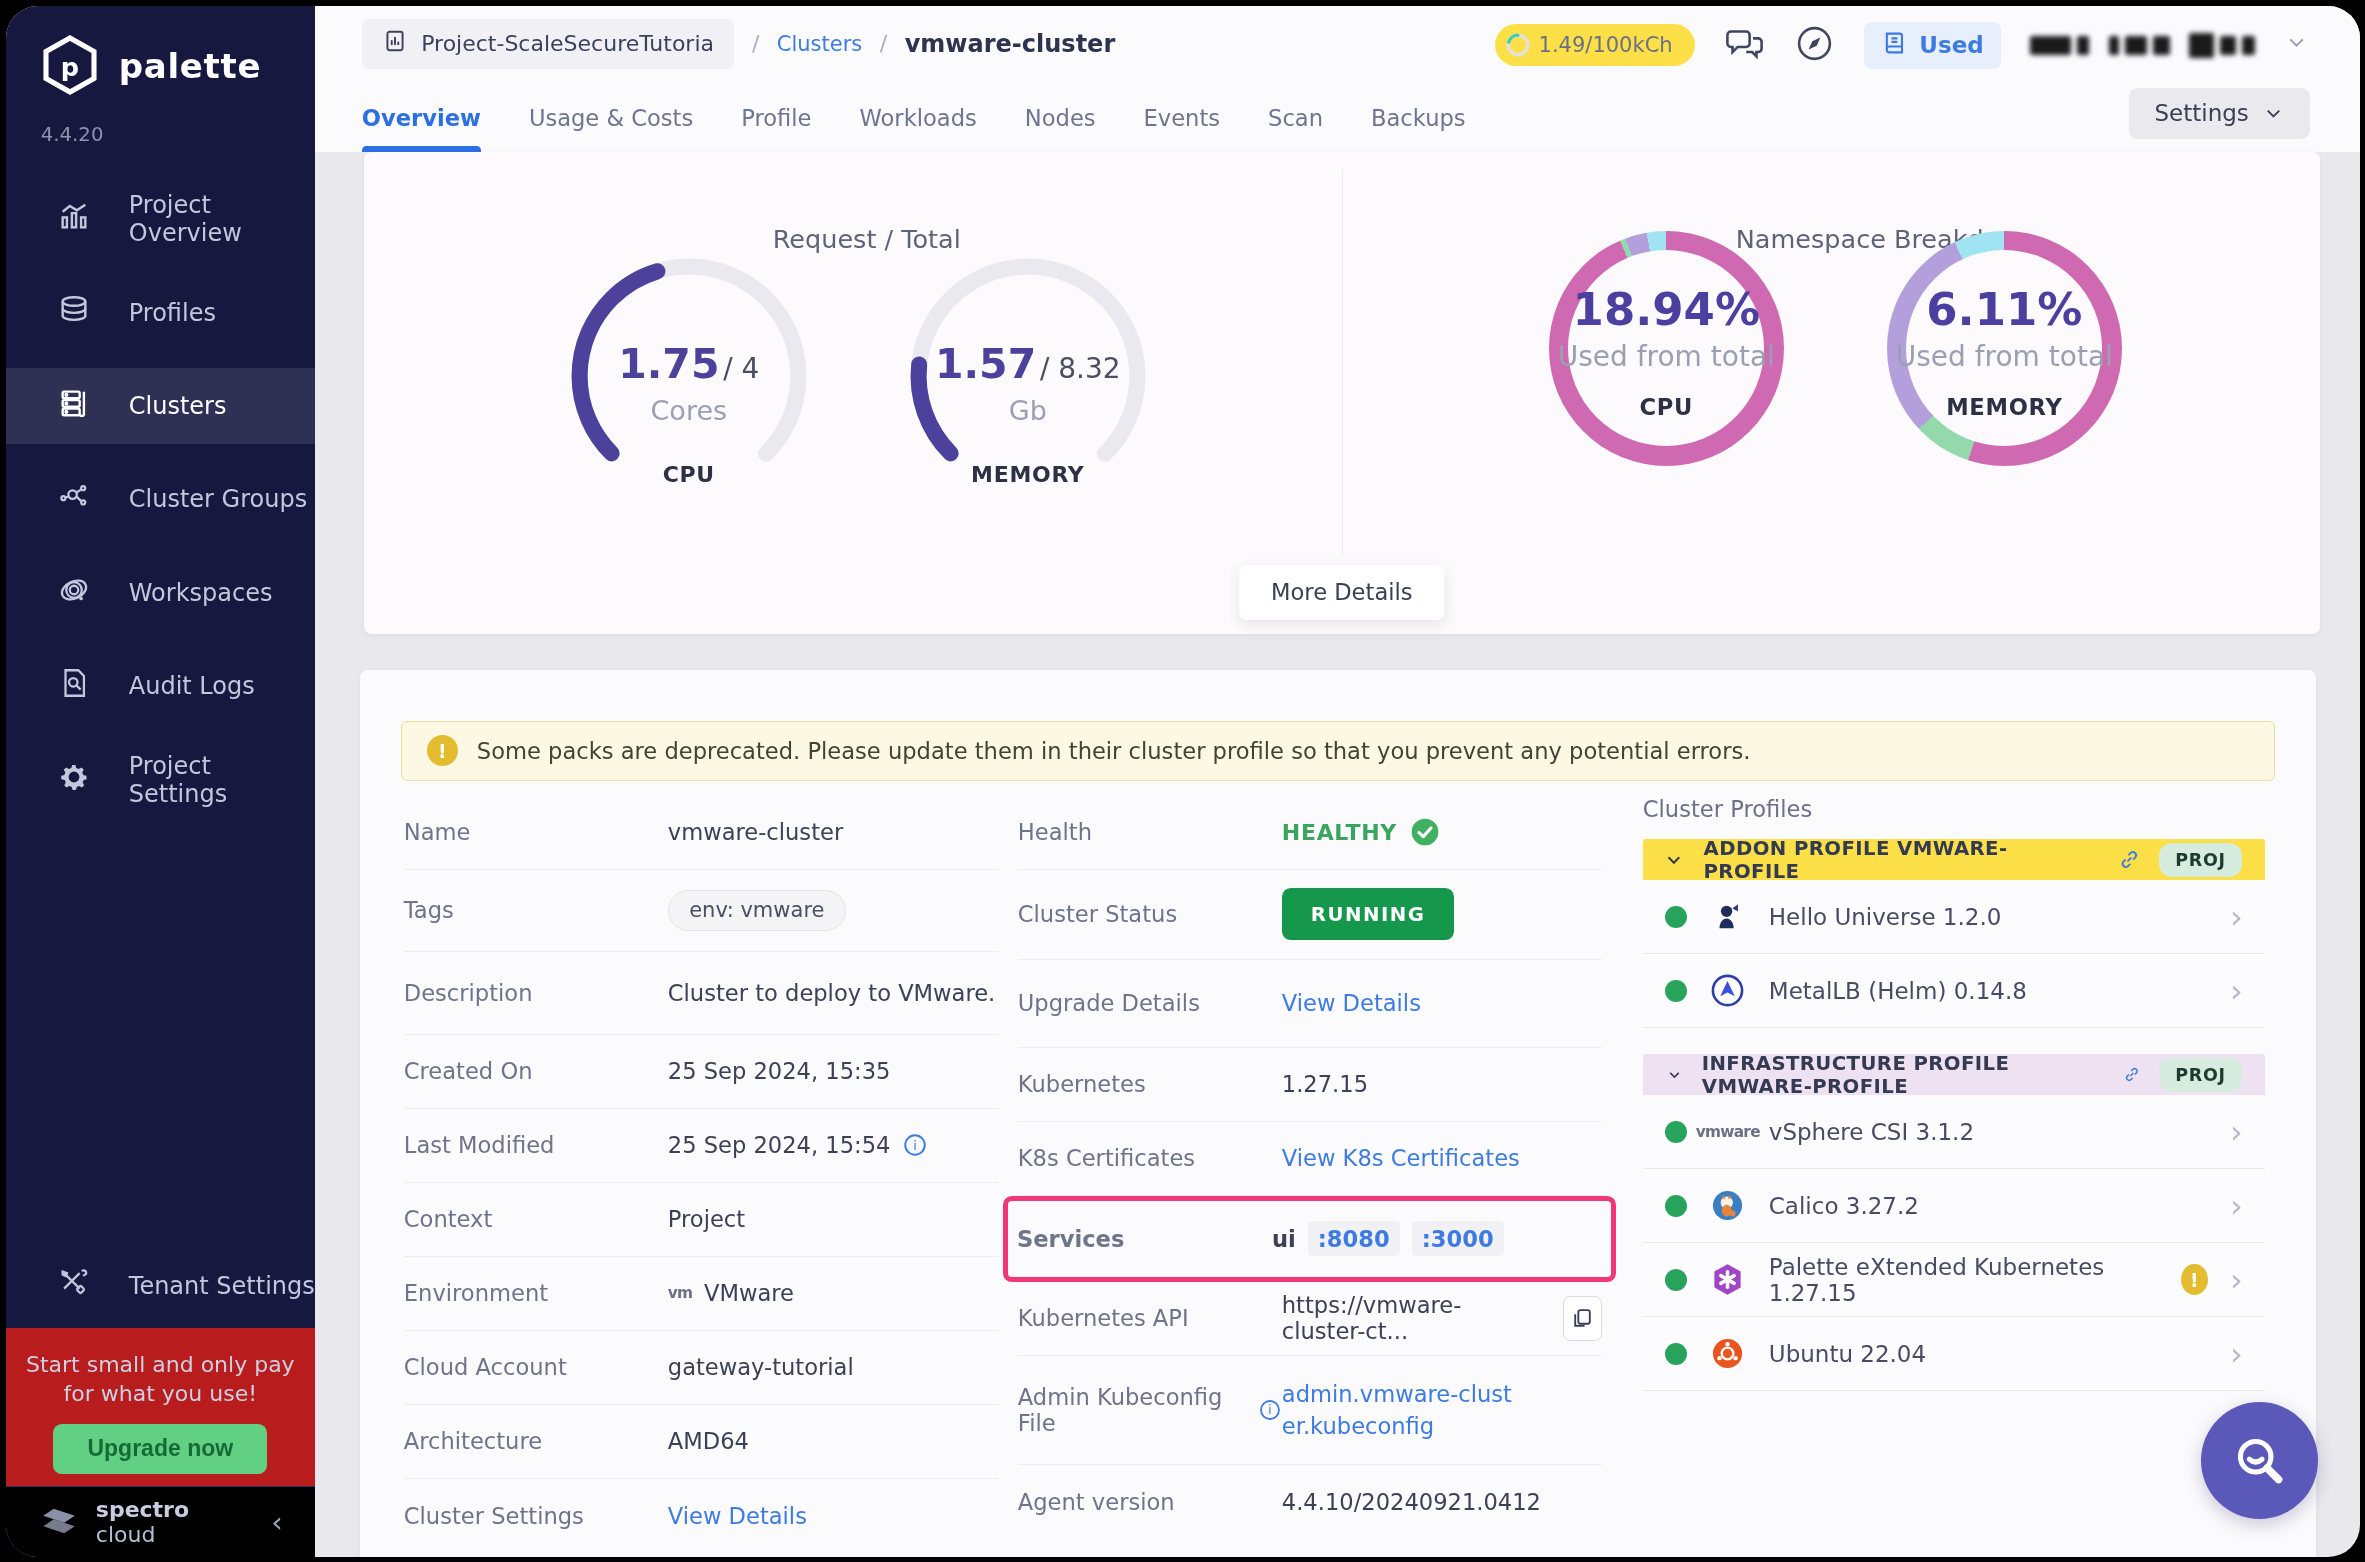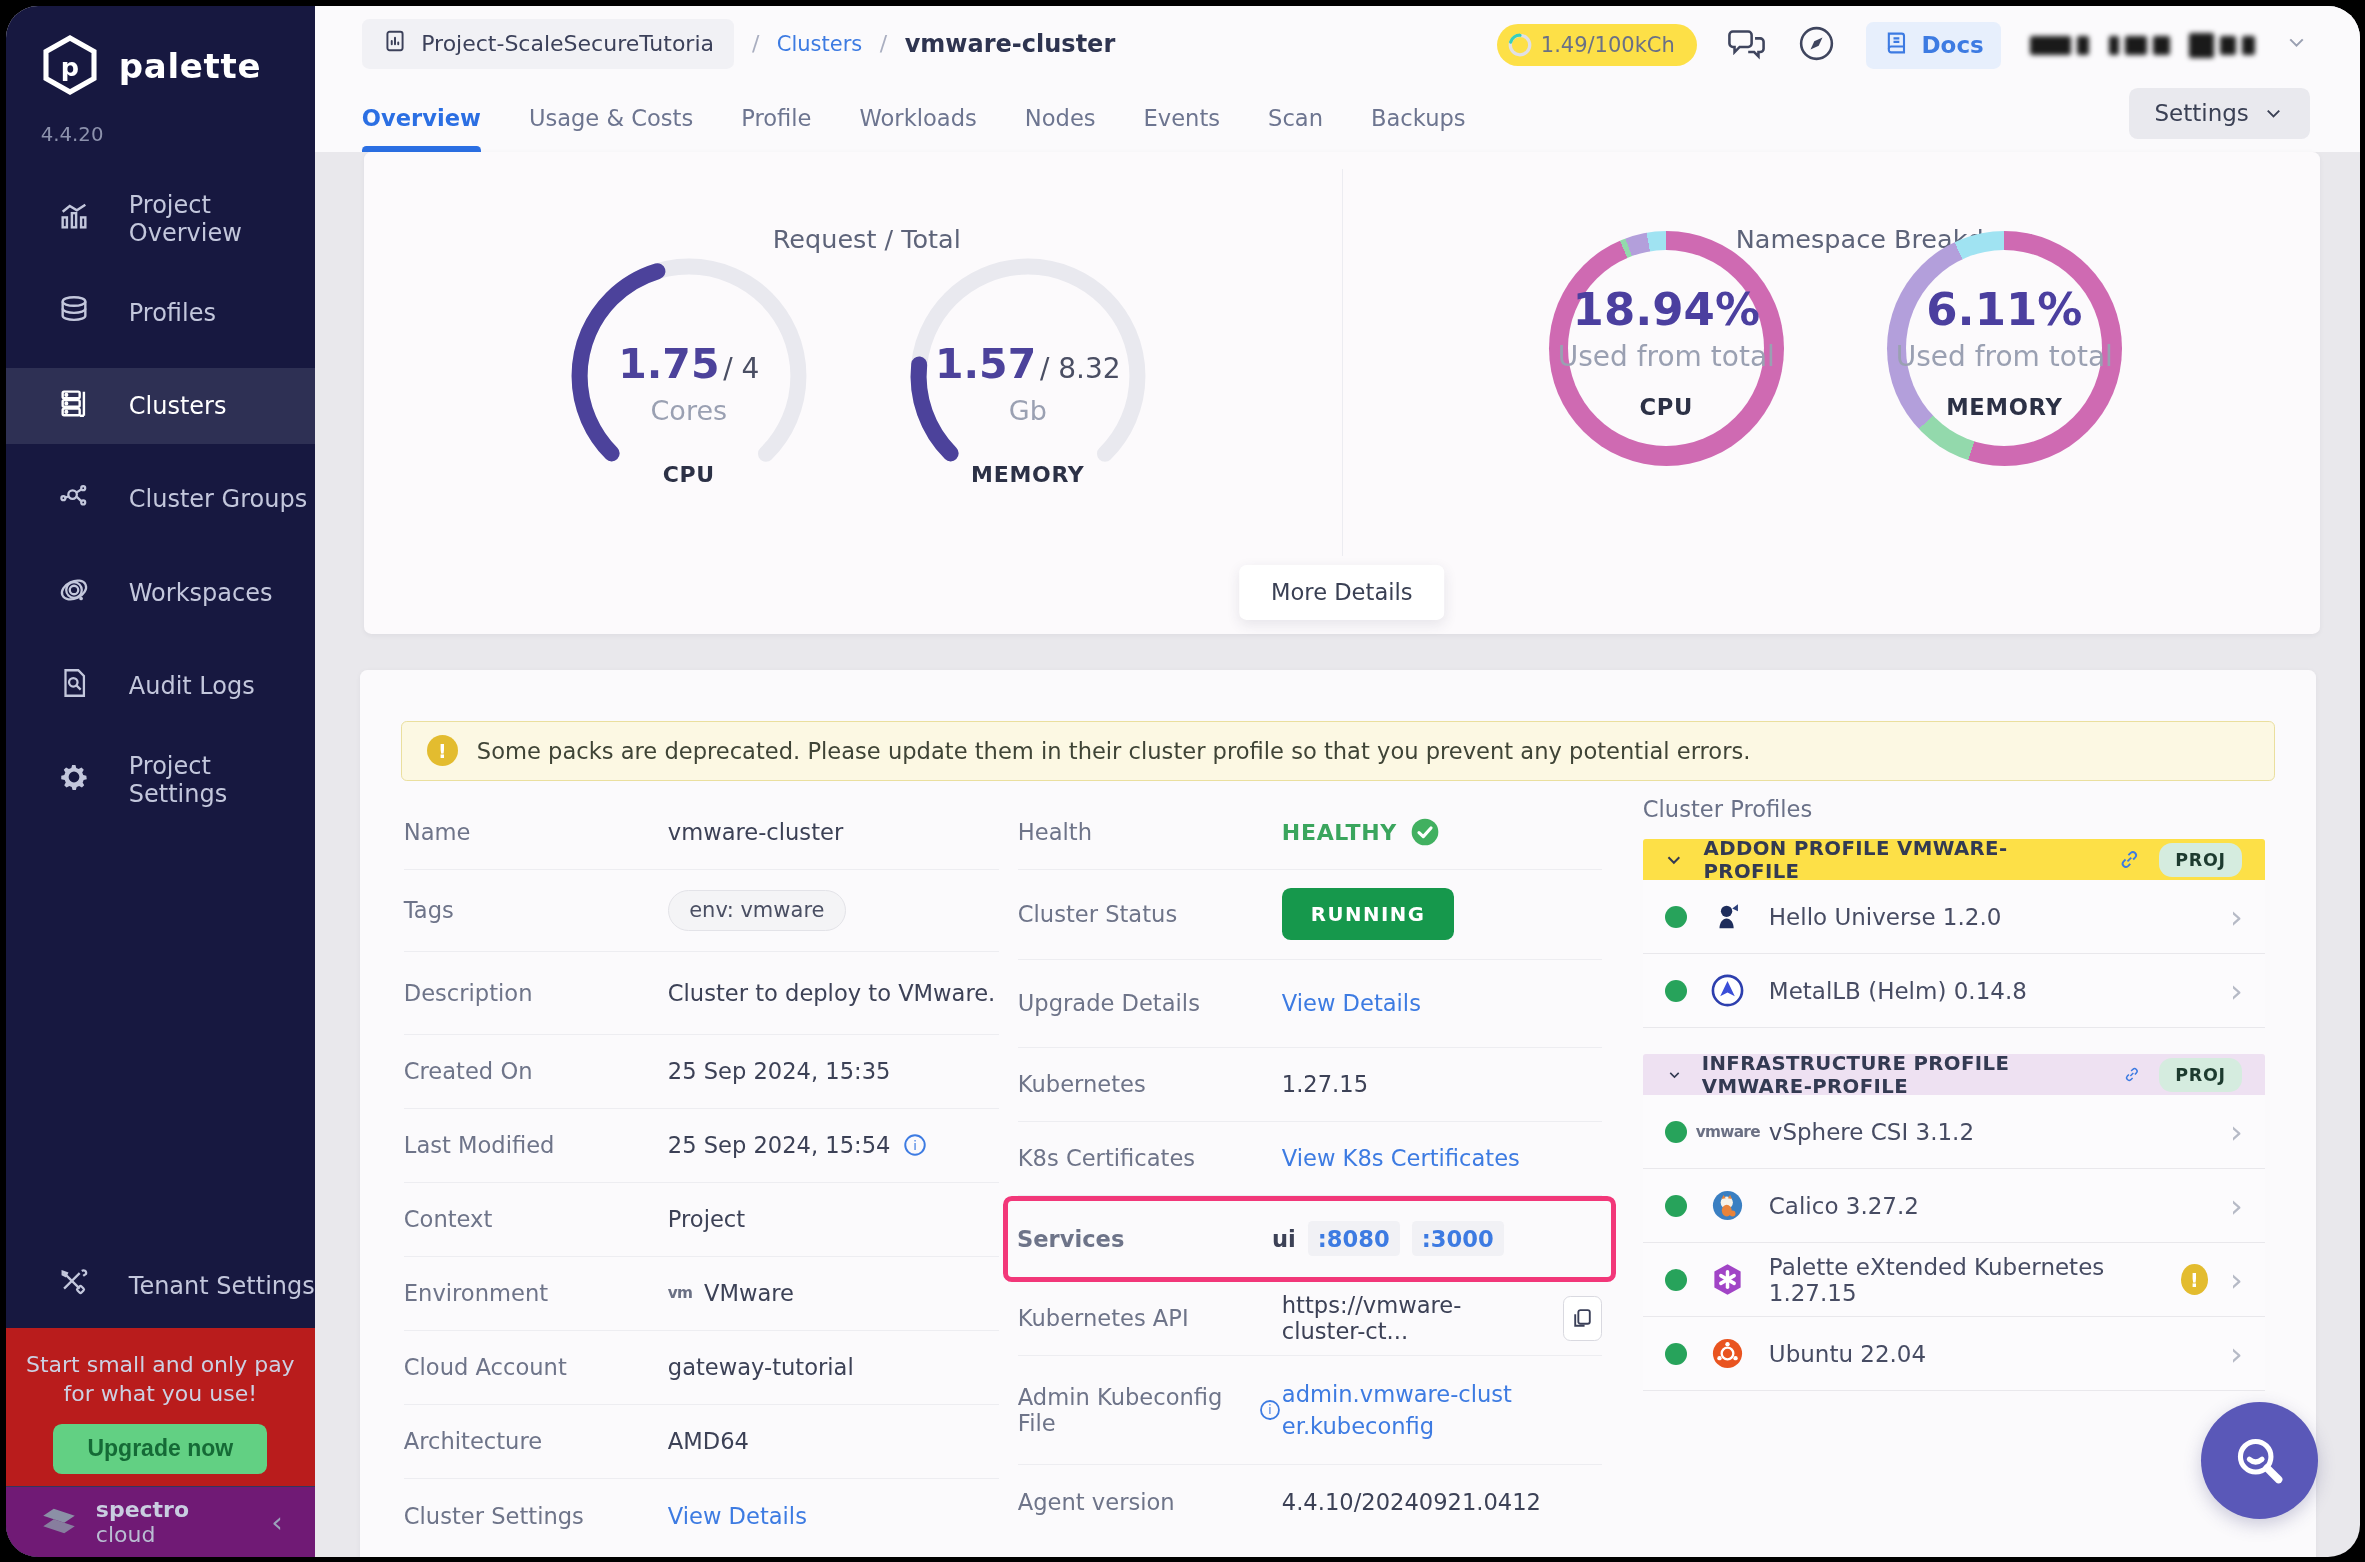--- a/index.html
+++ b/index.html
@@ -10,21 +10,21 @@
   .sidebar { position:relative; width:309px; flex:0 0 309px; background:#171840; color:#c3c7dc; }
   .brand { position:absolute; left:34px; top:29px; display:flex; align-items:center; gap:19px; }
   .brand-name { color:#fff; font-size:34px; font-weight:700; letter-spacing:0.7px; }
   .version { position:absolute; left:35px; top:117px; font-size:19.7px; color:#8d92ad; }
   .nav-item { position:absolute; left:0; width:100%; height:76px; display:flex; align-items:center; gap:38px; padding-left:51px; font-size:24px; color:#c3c7dc; cursor:pointer; }
   .nav-item svg { flex:0 0 auto; }
   .nav-item.active { background:#2e3054; color:#fff; }
   .promo { position:absolute; left:0; top:1322px; width:100%; height:158px; background:#b91c1c; padding-top:22px; text-align:center; }
   .promo-text { font-size:22px; color:#ccd0e2; line-height:29px; }
   .upgrade-btn { margin-top:16px; display:inline-block; background:#62d083; color:#156a36; font-size:23px; font-weight:600; padding:11.7px 34px; border-radius:8.8px; border:none; cursor:pointer; }
-  .side-footer { position:absolute; left:0; top:1480px; width:100%; height:72px; border-top:1.5px solid #34365c; display:flex; align-items:center; padding:0 32px; gap:16px; background:#701a75; }
+  .side-footer { position:absolute; left:0; top:1480px; width:100%; height:72px; border-top:1.5px solid #34365c; display:flex; align-items:center; padding:0 32px; gap:16px; background:#000000; }
   .side-footer .sname { font-size:22px; color:#b9bdd2; }
   .side-footer .sname b { font-weight:600; color:#c9cde0; }
   .collapse { margin-left:auto; font-size:29px; color:#9ba0ba; cursor:pointer; }
 
   
   .main { position:relative; flex:1; display:flex; flex-direction:column; }
   .topbar { position:relative; height:146px; background:#fbfafc; flex:0 0 146px; }
   .crumbs { position:absolute; left:47px; top:13px; height:50px; display:flex; align-items:center; gap:17.5px; }
   .proj-chip { display:flex; align-items:center; gap:13px; background:#f1f1f5; border-radius:7.3px; height:50px; padding:0 20.4px; font-size:22px; color:#3c415a; cursor:pointer; }
   .crumb-sep { color:#a9aec0; font-size:22px; }
@@ -236,21 +236,21 @@
         <span><svg width="41" height="41" viewBox="0 0 24 24" fill="none" stroke="#3f455e" stroke-width="1.5">
               <circle cx="12" cy="12" r="9"></circle>
               <polygon points="15.5,8.5 13.3,13.3 8.5,15.5 10.7,10.7" fill="#3f455e" stroke="none"></polygon>
             </svg></span>
         <span class="docs-chip">
           <span><svg width="28" height="28" viewBox="0 0 24 24" fill="none" stroke="#3d7be2" stroke-width="1.8">
                 <path d="M5 4h11a2 2 0 0 1 2 2v14H7a2 2 0 0 1-2-2z"></path>
                 <path d="M5 17a2 2 0 0 1 2-2h11"></path>
                 <path d="M9 8h5M9 11h5"></path>
               </svg></span>
-          <span>Docs</span>
+          <span>Used</span>
         </span>
         <span class="redact">
           <span style="width:41px"></span>
             <span style="width:11.7px"></span>
           <span style="width:10.2px;margin-left:14.6px"></span>
             <span style="width:22px"></span>
             <span style="width:17.5px"></span>
           <span style="width:25px;margin-left:13px;height:25px"></span>
             <span style="width:16px"></span>
             <span style="width:13px"></span>

